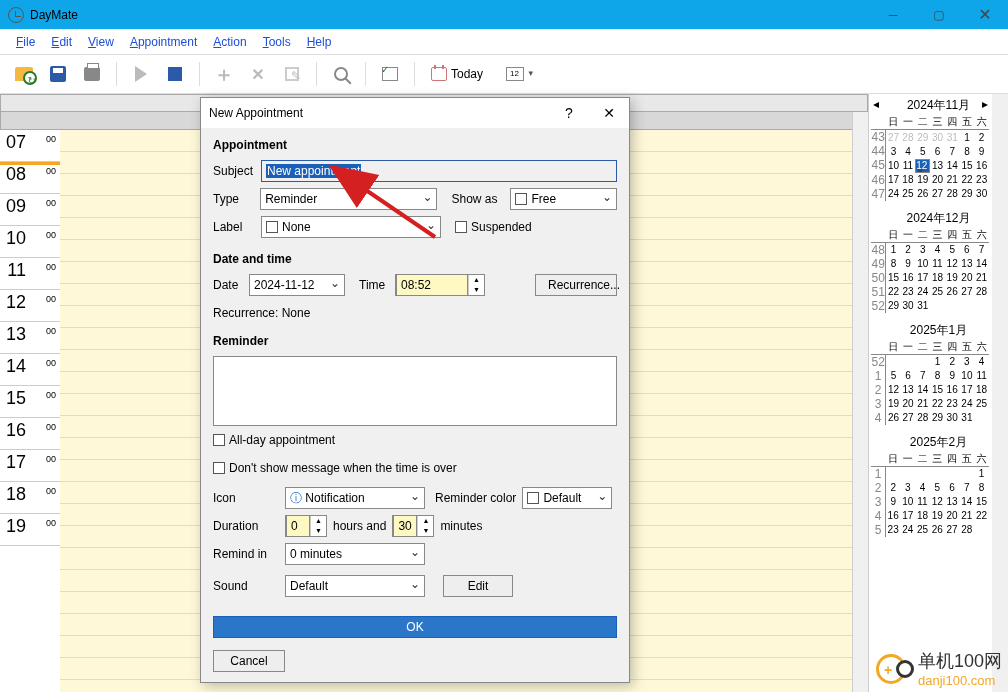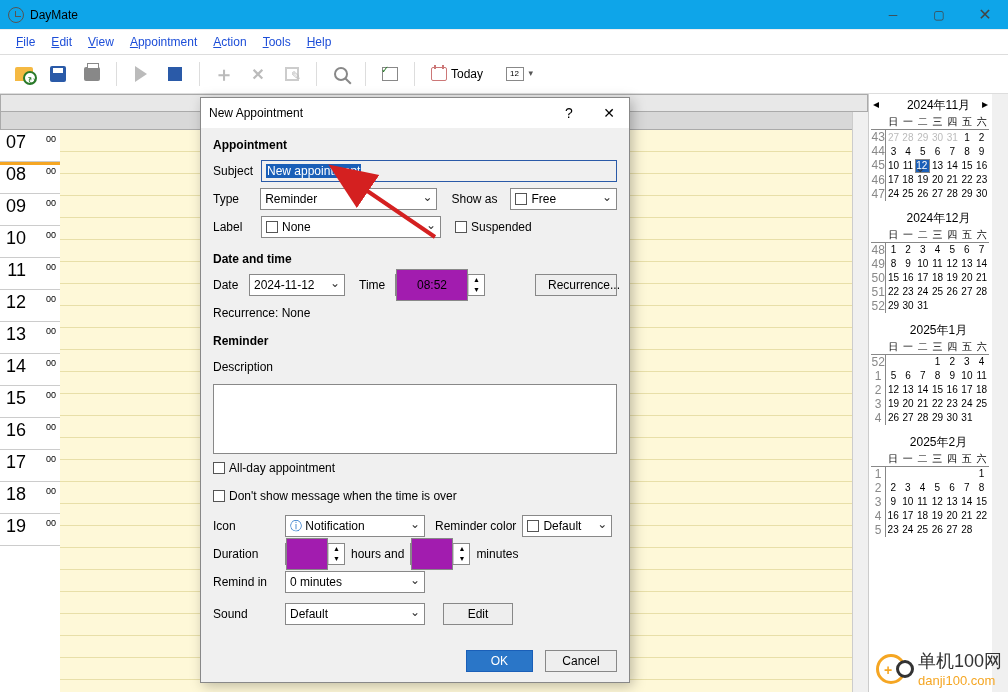--- a/index.html
+++ b/index.html
@@ -71,35 +71,35 @@
 .mcal td.sel { background:#1a5fb8; color:#fff; }
 
 .dialog { position:absolute; left:200px; top:97px; width:430px; height:586px; background:#f0f0f0; border:1px solid #888; box-shadow:3px 3px 12px rgba(0,0,0,0.25); z-index:20; display:flex; flex-direction:column; }
 .dialog .dtitle { height:30px; background:#fff; display:flex; align-items:center; padding-left:8px; }
 .dialog .dtitle .dbtns { margin-left:auto; display:flex; }
 .dialog .dtitle .dbtns div { width:40px; text-align:center; font-size:14px; }
 .dialog .dbody { flex:1; padding:6px 12px; overflow:auto; }
 .dialog .sect { font-weight:bold; margin:4px 0 8px; }
 .dialog .row { display:flex; align-items:center; margin-bottom:6px; min-height:22px; }
 .dialog .row .lbl { width:48px; }
-.dialog input[type=text], .dialog select { height:32px; border:1px solid #888; background:#a21caf; padding:0 20px; font-size:12px; }
+.dialog input[type=text], .dialog select { height:22px; border:1px solid #888; background:#fef9c3; padding:0 4px; font-size:12px; }
 .subject-input { flex:1; border:1px solid #2a5aa8 !important; }
 .subject-input .seltext { background:#1a5fb8; color:#fff; padding:0 1px; }
 .sel { position:relative; display:inline-flex; align-items:center; border:1px solid #888; background:#fff; height:22px; padding:0 18px 0 4px; }
 .sel::after { content:"⌄"; position:absolute; right:4px; top:1px; font-size:12px; color:#333; }
 .sel .swatch { width:12px; height:12px; border:1px solid #555; margin-right:4px; background:#fff; }
 .chk { display:inline-flex; align-items:center; gap:4px; }
 .chk .box { width:12px; height:12px; border:1px solid #555; background:#fff; }
 .spin { display:inline-flex; align-items:center; border:1px solid #888; background:#fff; height:22px; }
 .spin input { border:none; width:72px; padding:0 4px; }
 .spin .ar { width:16px; display:flex; flex-direction:column; border-left:1px solid #ccc; }
 .spin .ar span { height:10px; font-size:7px; text-align:center; line-height:10px; }
 .btn { height:22px; border:1px solid #888; background:#eee; padding:0 12px; }
 .btn.primary { background:#2a76c8; color:#fff; border-color:#1a5fb8; padding:0 24px; }
-.dfooter { padding:10px 12px; display:flex; justify-content:flex-end; gap:12px; }
+.dfooter { padding:10px 12px; display:flex; justify-content:flex-end; gap:12px;flex-direction:column; }
 
 .arrow-annot { position:absolute; left:305px; top:159px; z-index:30; pointer-events:none; }
 
 .watermark { position:absolute; right:6px; bottom:4px; z-index:40; display:flex; align-items:center; gap:4px; font-size:12px; }
 .watermark .logo { width:38px; height:34px; position:relative; }
 .watermark .logo .c1 { position:absolute; width:30px; height:30px; border:3px solid #f5a623; border-radius:50%; left:0; top:2px;}
 .watermark .logo .c2 { position:absolute; width:18px; height:18px; border:3px solid #333; border-radius:50%; right:0; top:8px; background:#fff;}
 .watermark .logo .plus { position:absolute; left:8px; top:10px; font-size:14px; color:#f5a623; font-weight:bold;}
 .watermark .txt1 { font-size:18px; color:#333; font-weight:500; }
 .watermark .txt2 { font-size:13px; color:#f5a623; }
@@ -592,23 +592,20 @@
             <span>▼</span>
           </div>
         </div>
       <button class="btn" style="margin-left:auto;width:82px">Recurrence...</button>
     </div>
     <div class="row">
         <span>Recurrence: None</span>
       </div>
 
     <div class="sect" style="margin-top:10px">Reminder</div>
-    <div class="row">
-        <span>Description</span>
-      </div>
     <textarea style="width: 100%; height: 70px; border: 1px solid rgb(136, 136, 136); resize: none;"></textarea>
 
     <div class="row">
         <span class="chk">
           <span class="box"></span>
           <span>All-day appointment</span>
         </span>
       </div>
     <div class="row" style="margin-top:6px">
         <span class="chk">

